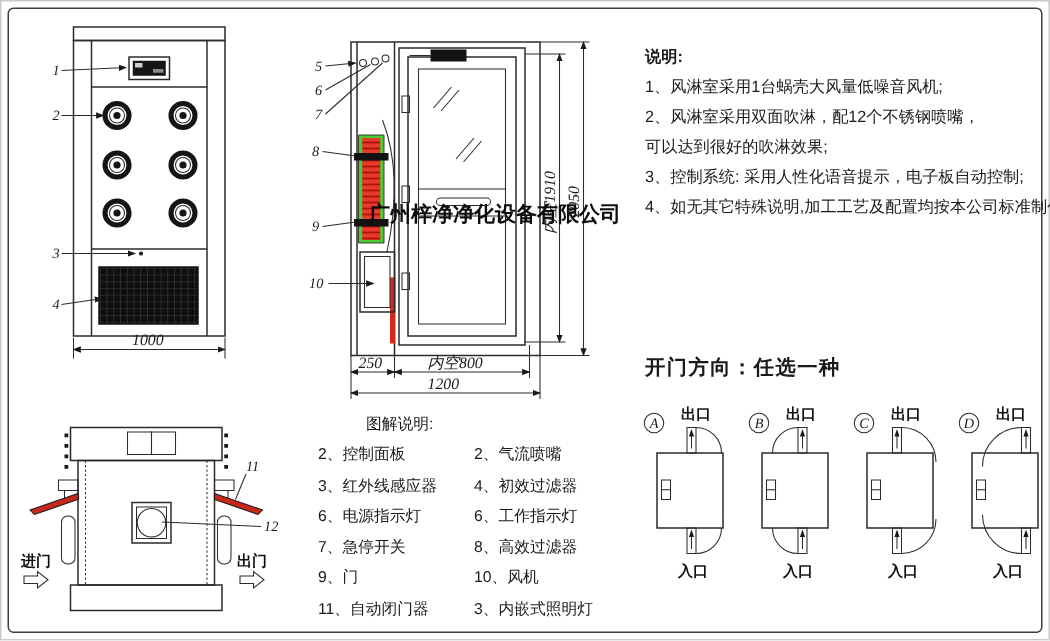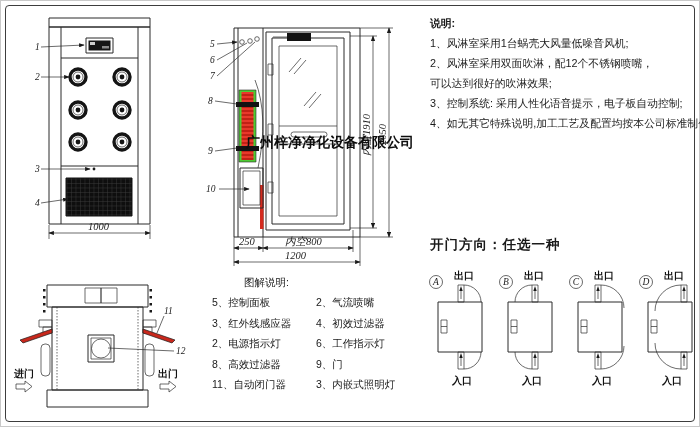--- a/index.html
+++ b/index.html
@@ -193,21 +193,21 @@
       <line class="lnT" x1="60" y1="242" x2="150" y2="242" marker-start="url(#arwS)" marker-end="url(#arwS)"></line>
       <line class="lnT" x1="31" y1="256" x2="157" y2="256" marker-start="url(#arwS)" marker-end="url(#arwS)"></line>
       <text class="dim" x="36" y="239">250</text>
       <text class="dim" x="82" y="239">内空800</text>
       <text class="dim" x="82" y="253">1200</text>
     </g>
   </svg>
 
   <div class="abs watermark" style="left:246px;top:134px">广州梓净净化设备有限公司</div>
 
-  <div class="abs notes" style="left:430px;top:13px">
+  <div class="abs notes" style="left:430px;top:28px">
     <div class="t">说明:</div>
     <div>1、风淋室采用1台蜗壳大风量低噪音风机;</div>
     <div>2、风淋室采用双面吹淋，配12个不锈钢喷嘴，</div>
     <div>可以达到很好的吹淋效果;</div>
     <div>3、控制系统: 采用人性化语音提示，电子板自动控制;</div>
     <div>4、如无其它特殊说明,加工工艺及配置均按本公司标准制作。</div>
   </div>
 
   <div class="abs heading" style="left:430px;top:236px">开门方向：任选一种</div>
 
@@ -332,25 +332,27 @@
     </g>
     <text class="cjkB" x="146" y="101">出门</text>
     <g transform="translate(148,105)">
       <polygon class="lnT" points="0,3 9,3 9,0 16,5.5 9,11 9,8 0,8" fill="#fff"></polygon>
     </g>
   </svg>
 
   <div class="abs legend" style="left:212px;top:276px">
     <div class="t">图解说明:</div>
     <div class="grid">
-      <div>5、控制面板</div>
+      <div>2、控制面板</div>
       <div>2、气流喷嘴</div>
       <div>3、红外线感应器</div>
       <div>4、初效过滤器</div>
-      <div>2、电源指示灯</div>
+      <div>6、电源指示灯</div>
       <div>6、工作指示灯</div>
+      <div>7、急停开关</div>
       <div>8、高效过滤器</div>
       <div>9、门</div>
+      <div>10、风机</div>
       <div>11、自动闭门器</div>
       <div>3、内嵌式照明灯</div>
     </div>
   </div>
 </div>
 
 </body></html>

